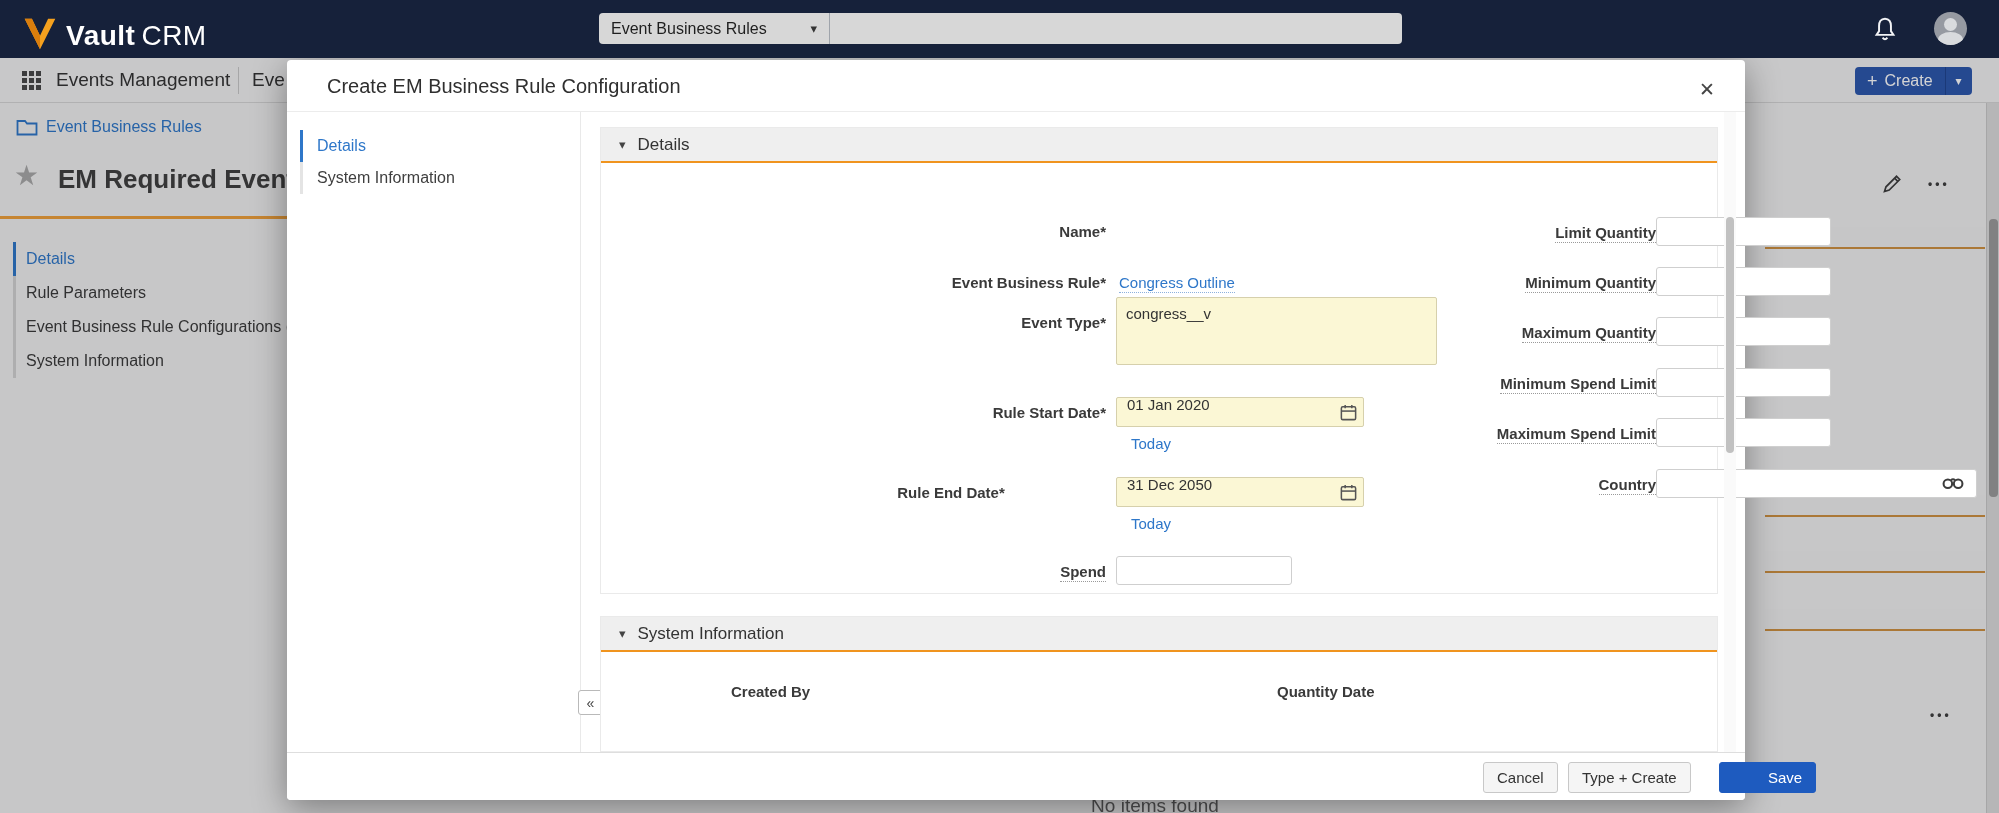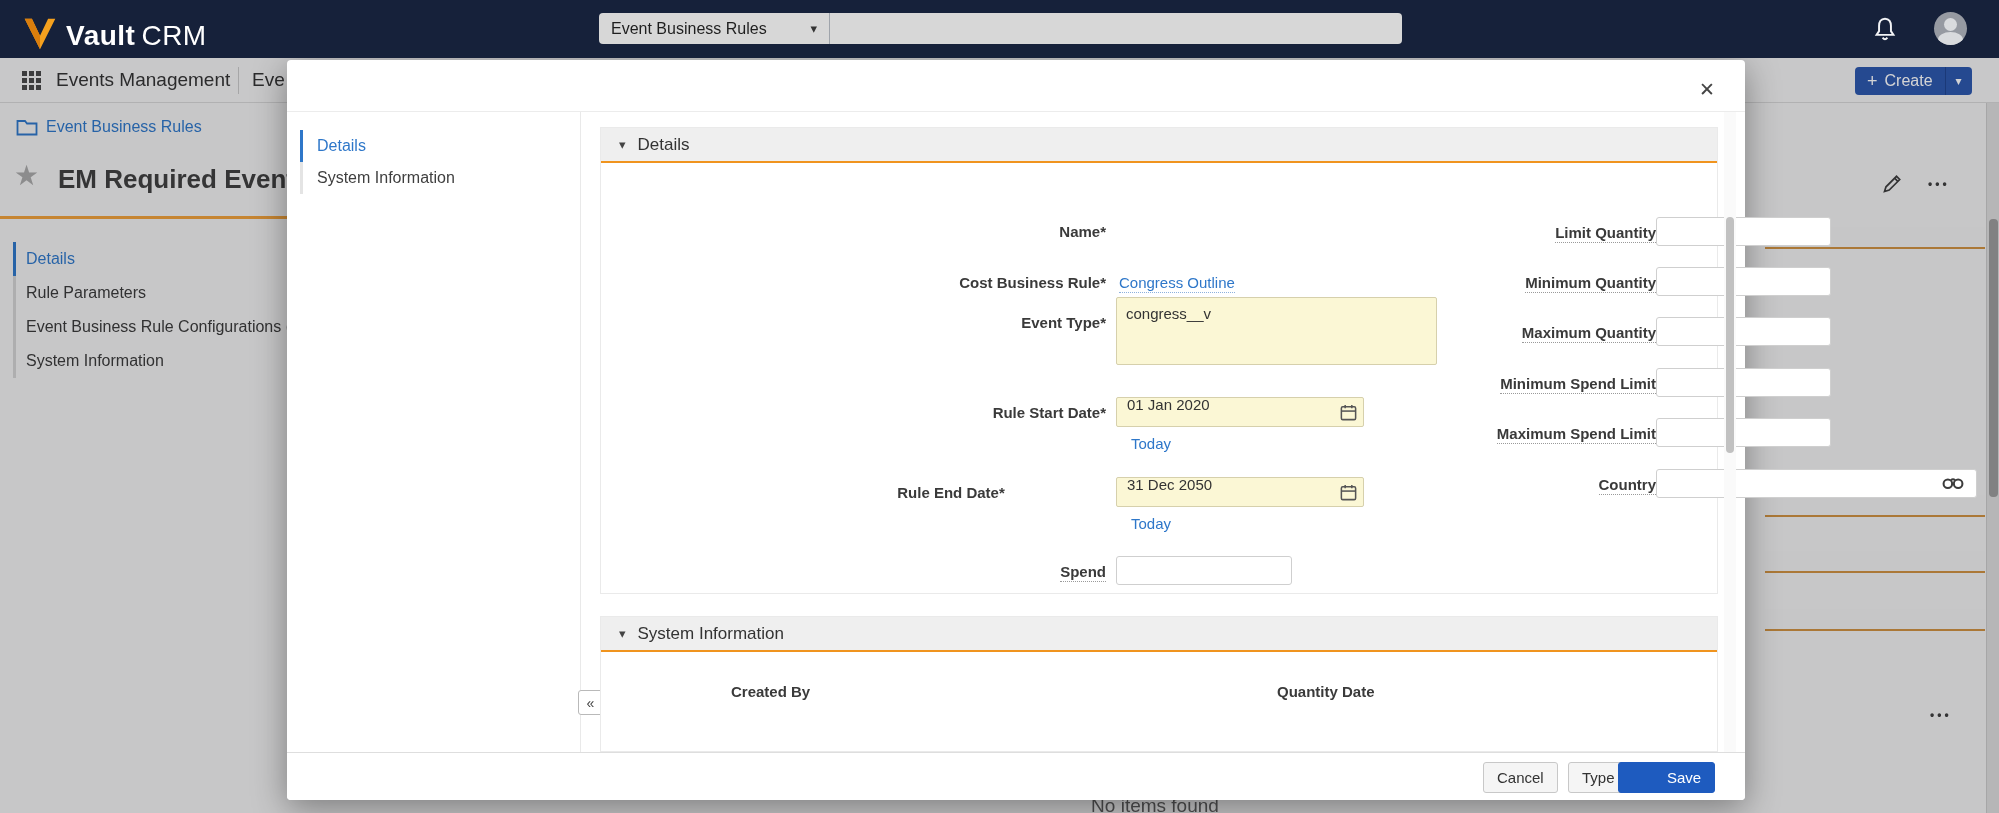--- a/index.html
+++ b/index.html
@@ -105,21 +105,21 @@
 
   .modal-scrolltrack { position:absolute; left:1437px; top:52px; width:12px; height:640px; background:#fafafa; }
   .modal-scrollthumb { position:absolute; left:2px; top:105px; width:8px; height:236px; background:#c1c1c1; border-radius:4px; }
 
   .modal-footer { position:absolute; left:0; top:692px; width:1458px; height:48px; background:#fff; border-top:1px solid #dedede; border-radius:0 0 4px 4px; }
   .btn { position:absolute; top:9px; height:31px; border-radius:3px; font-size:15px; display:flex; align-items:center; padding:0 13px; cursor:pointer; font-family:"Liberation Sans", sans-serif;text-align:right; }
   .btn-gray { background:#f5f5f5; border:1px solid #c8c8c8; color:#333; }
   .btn-blue { background:#1e5bbf; border:1px solid #1e5bbf; color:#fff; }
   .btn-cancel { left:1196px; }
   .btn-savecreate { left:1281px; }
-  .btn-save { left:1331px;padding-left:48px; }
+  .btn-save { left:1432px;padding-left:48px; }
 </style>
 </head>
 <body>
 
 <div class="stage">
 
   <div class="topnav">
     <div class="brand">
       <svg viewBox="0 0 40 40">
         <path d="M3 3 L20 37 L37 3 L29 3 L20 22 L11 3 Z" fill="#F5A11E"></path>
@@ -218,39 +218,40 @@
 
     <div class="page-scrollbar">
       <div class="page-scrollthumb"></div>
     </div>
   </div>
 
   <div class="overlay"></div>
 
   <div class="modal">
     <div class="modal-header">
+      <span class="modal-title">Create EM Business Rule Configuration</span>
       <span class="modal-close">✕</span>
     </div>
 
     <ul class="modal-nav">
       <li class="sel">Details</li>
       <li>System Information</li>
     </ul>
     <div class="modal-vdivider"></div>
     <div class="collapse-btn">«</div>
 
     <div class="section-card card-details">
       <div class="section-head">
         <span class="section-caret">▾</span>
         <span class="section-title">Details</span>
       </div>
 
       <span class="fieldlabel lcol" style="top:95px; width:280px; left:225px;"><span>Name*</span></span>
 
-      <span class="fieldlabel" style="top:146px; width:310px; left:195px;"><span>Cost Business Rule*</span></span>
+      <span class="fieldlabel" style="top:146px; width:310px; left:195px;"><span>Event Business Rule*</span></span>
       <span class="linkval dottedlink" style="left:518px; top:146px;">Congress Outline</span>
 
       <span class="fieldlabel" style="top:186px; width:310px; left:195px;"><span>Event Type*</span></span>
       <textarea class="textinput reqyellow eventtype-box" style="">congress__v</textarea>
 
       <span class="fieldlabel" style="top:276px; width:310px; left:195px;"><span>Rule Start Date*</span></span>
       <div class="datewrap reqyellow dateinput" style="top:269px;">
         <input type="text" value="01 Jan 2020" style="">
         <span class="calbtn">
           <svg width="19" height="19" viewBox="0 0 20 20">

